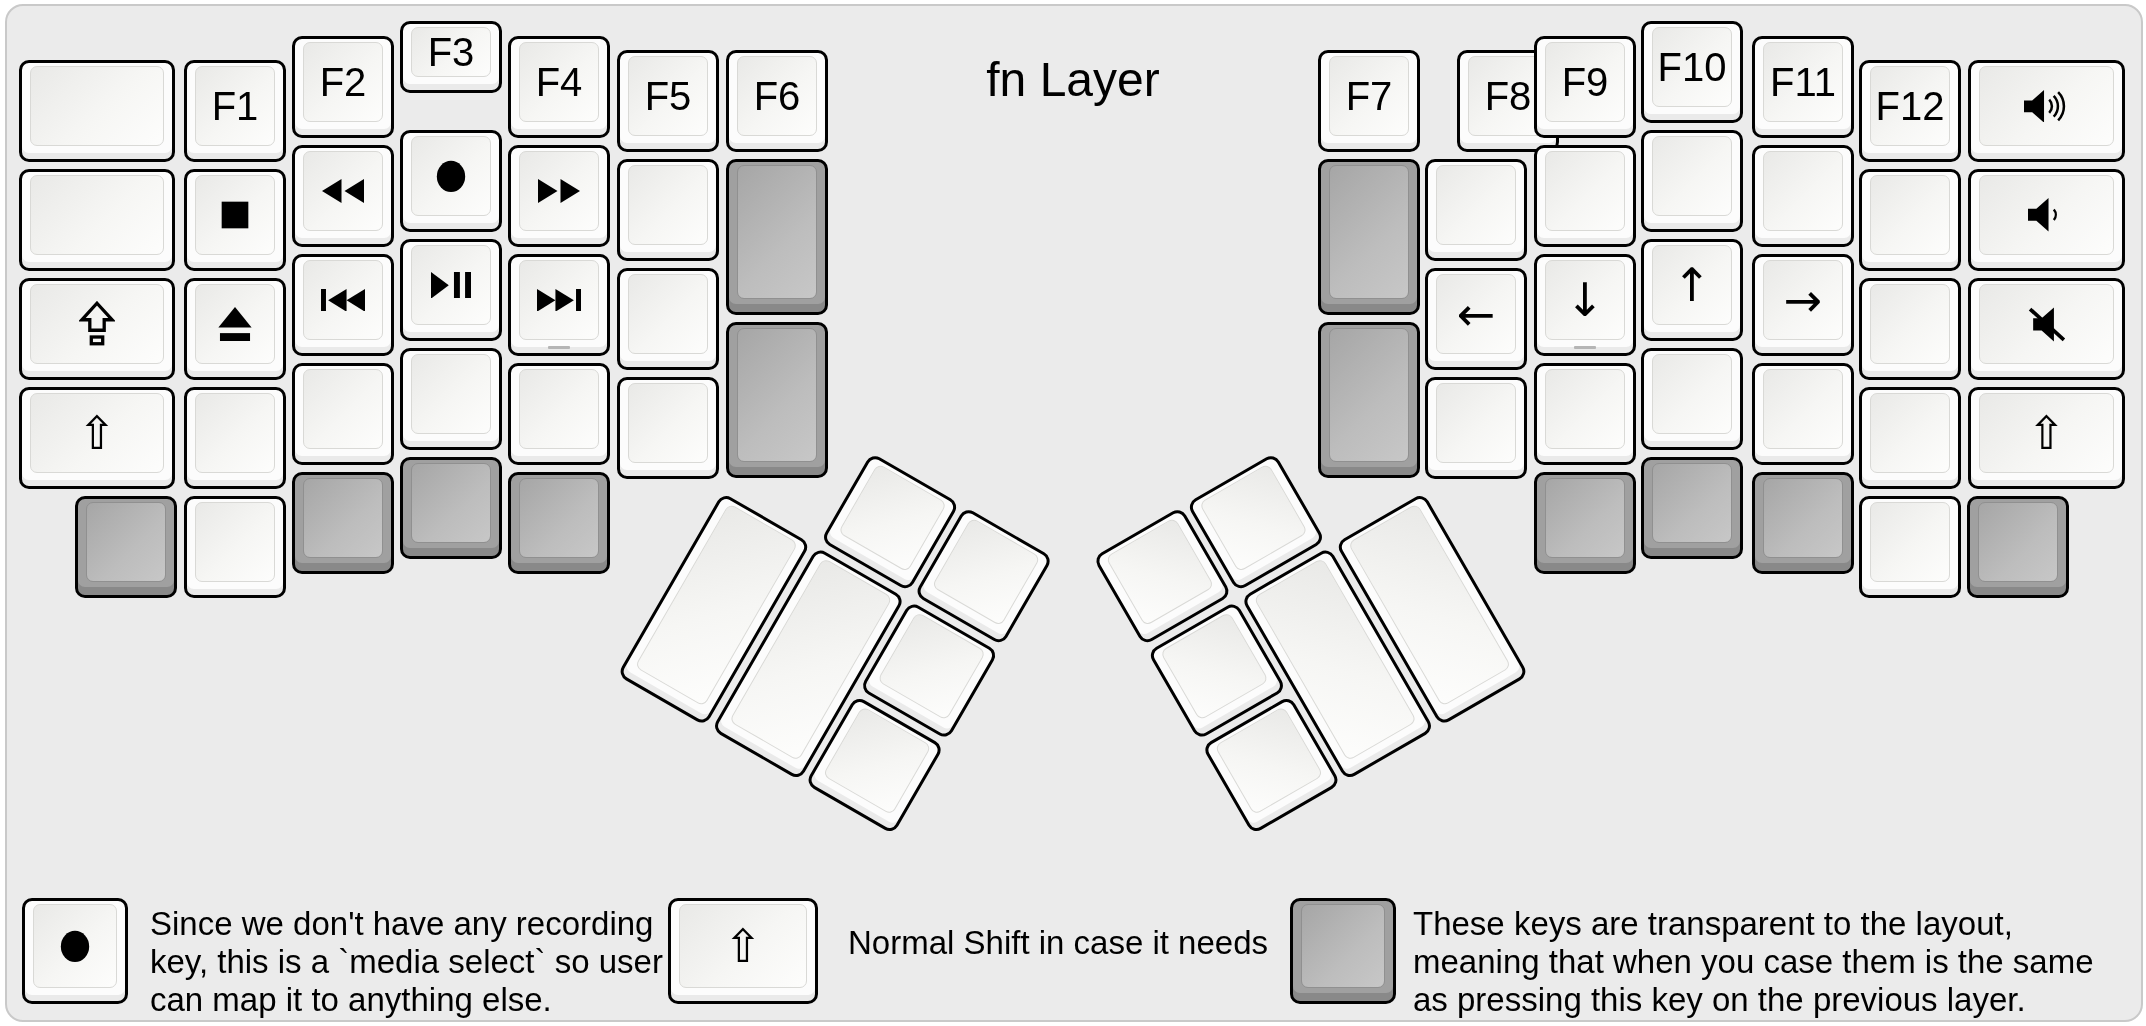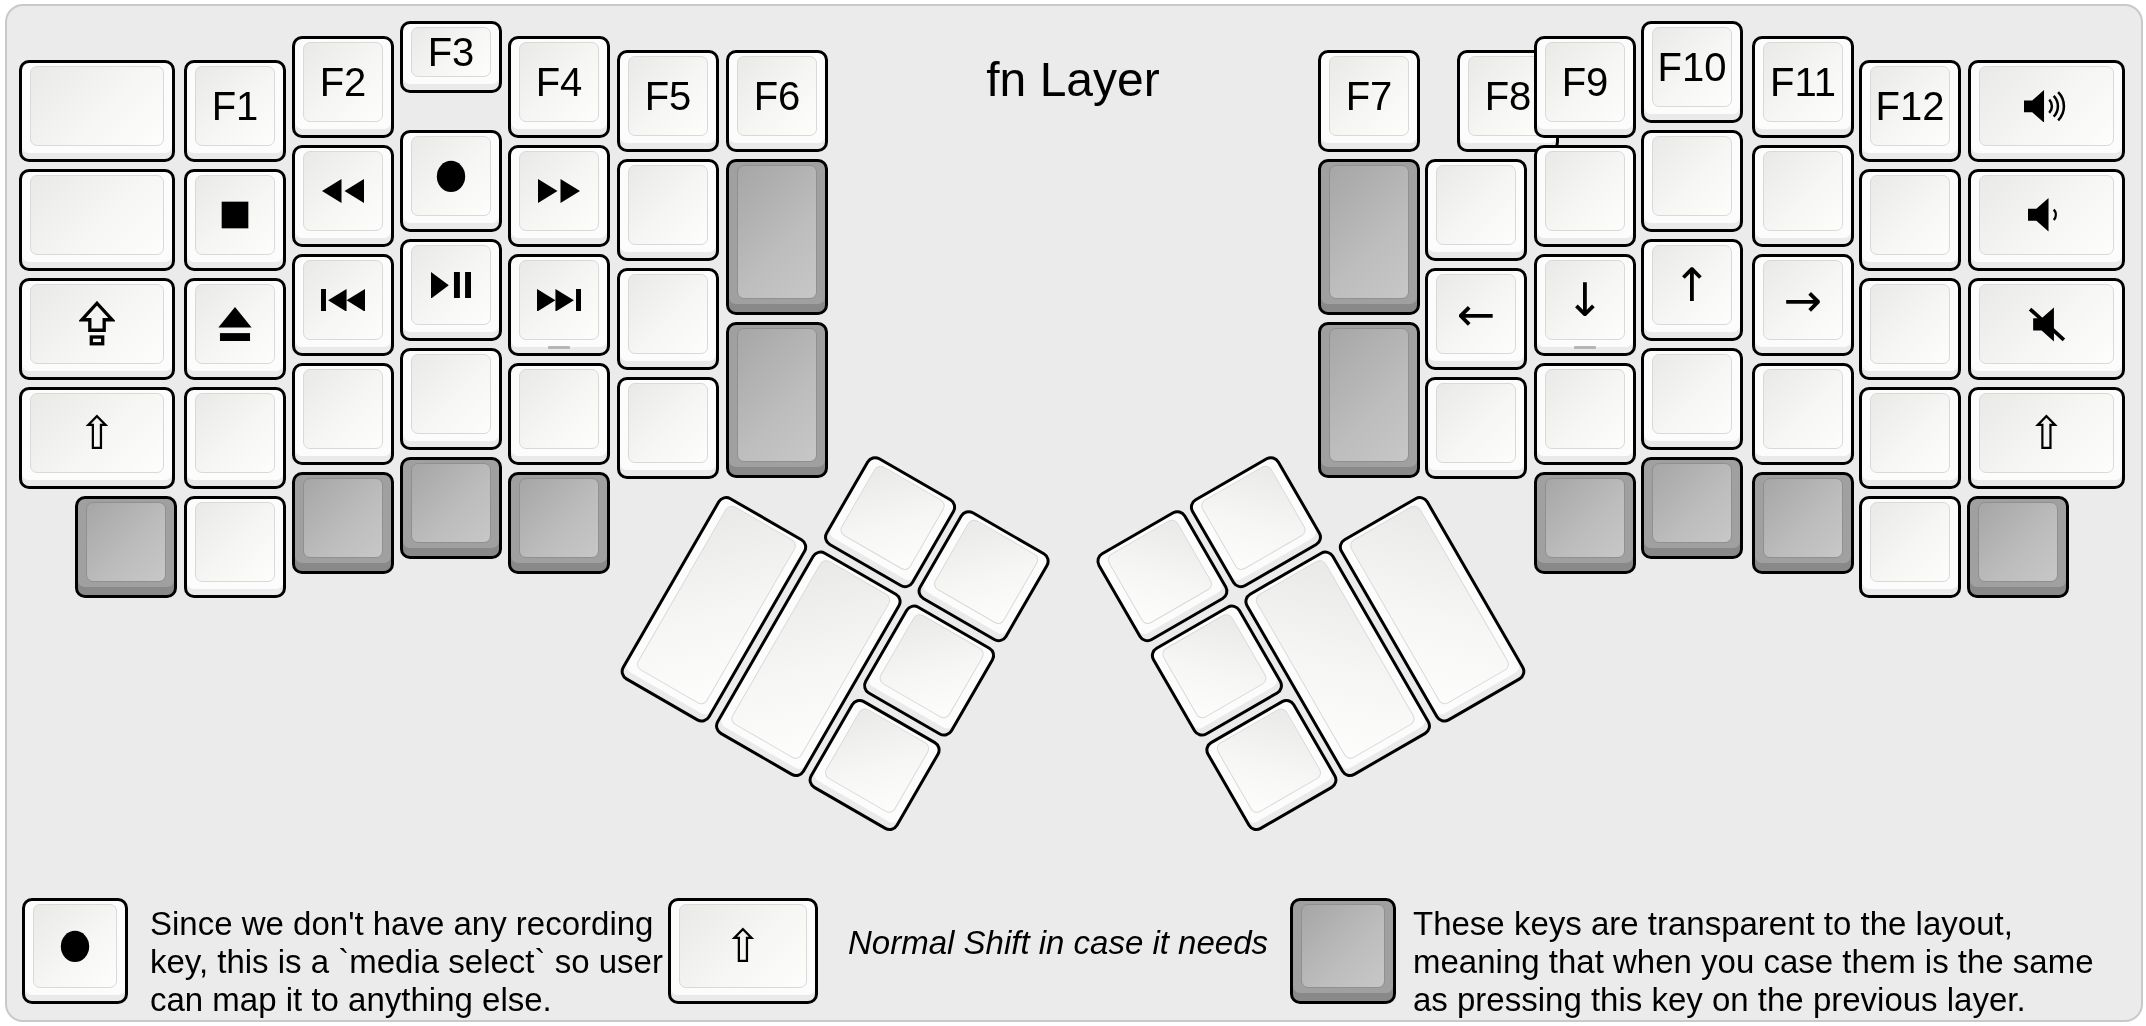--- a/index.html
+++ b/index.html
@@ -426,21 +426,21 @@
       <div class="key gray" style="left: 1290px; top: 898px; width: 106px; height: 106px;">
         <div class="top"></div>
       </div>
     </div>
 
   <div class="legend-text" style="left:150px;top:905px;">
     <span>Since we don't have any recording</span>
     <span>key, this is a `media select` so user</span>
     <span>can map it to anything else.</span>
   </div>
-  <div class="legend-text" style="left:848px;top:924px;font-style:italic;">
+  <div class="legend-text" style="left:848px;top:924px;">
     <span>Normal Shift in case it needs</span>
   </div>
   <div class="legend-text" style="left:1413px;top:905px;">
     <span>These keys are transparent to the layout,</span>
     <span>meaning that when you case them is the same</span>
     <span>as pressing this key on the previous layer.</span>
   </div>
 </div>
 
 </body></html>

